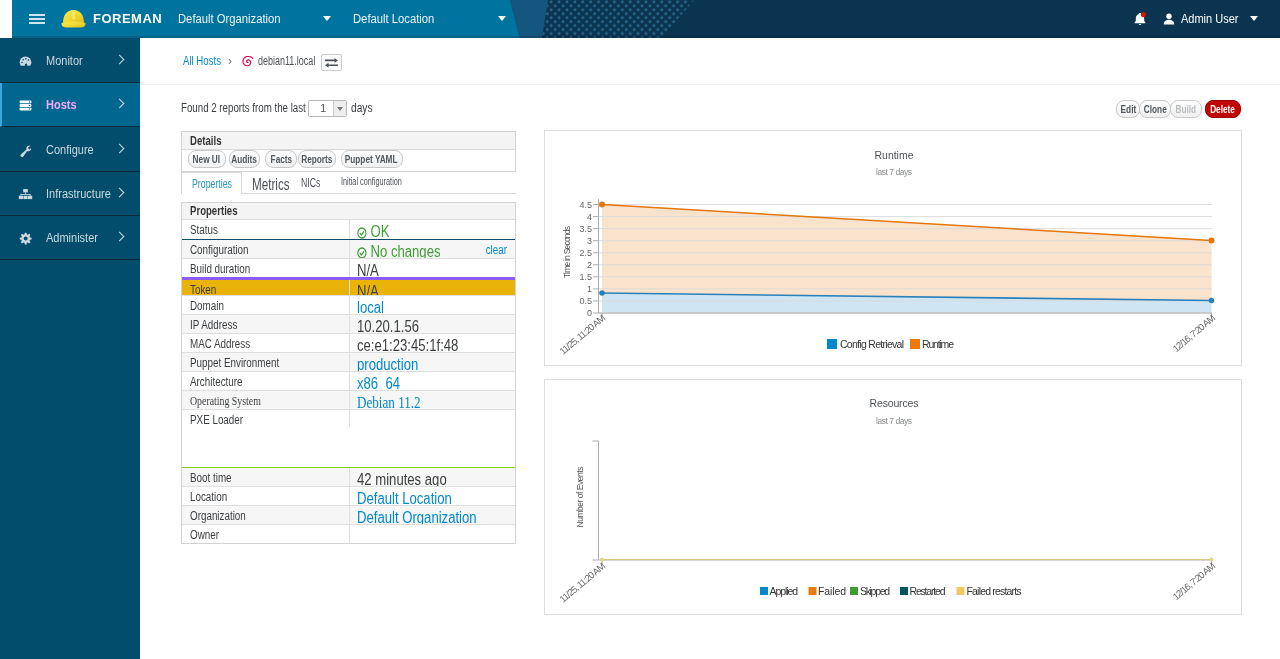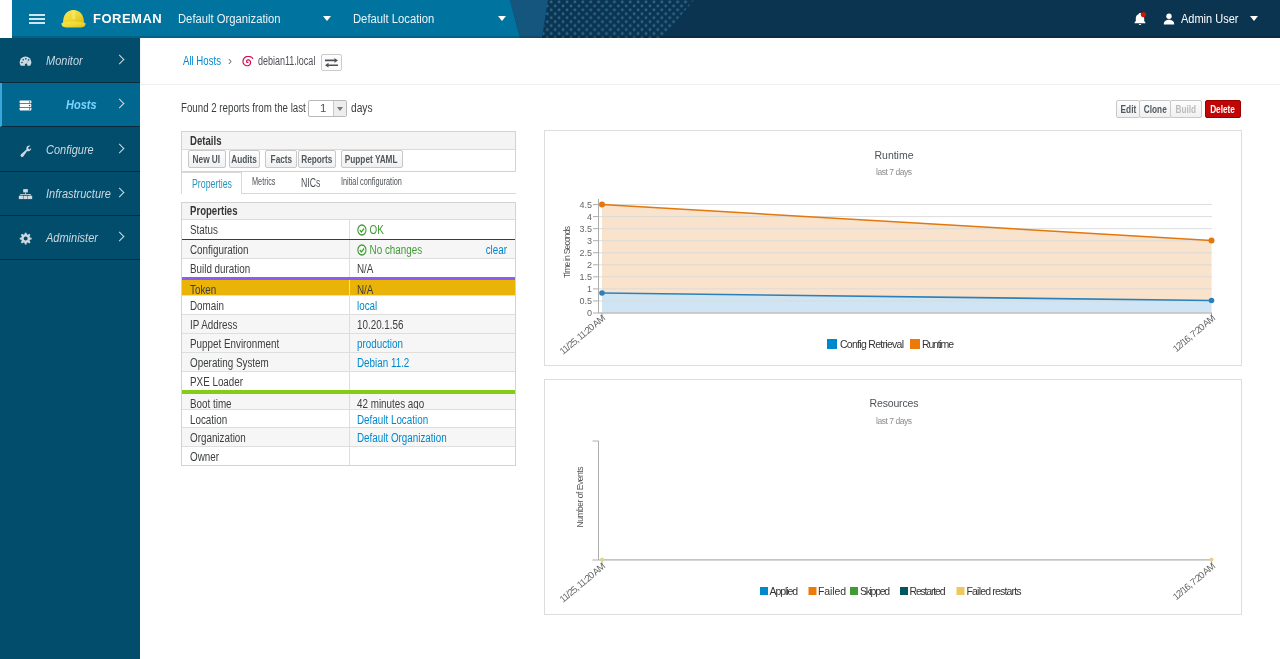--- a/index.html
+++ b/index.html
@@ -10,42 +10,42 @@
 .sx { display:inline-block; transform:scaleX(var(--s,0.82)); transform-origin:0 50%; white-space:nowrap; }
 .sxc { display:inline-block; transform:scaleX(var(--s,0.75)); transform-origin:50% 50%; white-space:nowrap; }
 
 
 #masthead { position:absolute; left:12px; top:0; width:1280px; height:38px; }
 #masthead .txt { position:absolute; color:#eaf4f9; font-size:12.5px; top:12px; white-space:nowrap; }
 .caret { position:absolute; width:0; height:0; border-left:4.5px solid transparent;
   border-right:4.5px solid transparent; border-top:5px solid #fff; top:16px; }
 
 
-#sidebar { position:absolute; left:0; top:38px; width:140px; height:621px; background:#034d6c;font-style:italic; }
+#sidebar { position:absolute; left:0; top:38px; width:140px; height:621px; background:#034d6c; }
 .navitem { position:absolute; left:0; width:140px; height:44px; border-bottom:1px solid #0b2a3c; }
 .navitem .lbl { position:absolute; left:46px; top:15px; font-size:12.5px; color:#ccd9e0; }
 .navitem.active { background:#02678f; border-left:2px solid #3aa6dc; }
-.navitem.active .lbl { color:#7dd3fc; font-weight:bold; left:44px;margin-left:20px; }
+.navitem.active .lbl { color:#f0abfc; font-weight:bold; left:44px; }
 .navitem .icon { position:absolute; left:18px; top:15px; }
 .navitem.active .icon { left:16px; }
 .chev { position:absolute; right:17px; top:17px; width:7px; height:7px;
   border-right:1.6px solid #d0dbe1; border-top:1.6px solid #d0dbe1; transform:rotate(45deg); }
 
 
 #bcbar { position:absolute; left:140px; top:38px; width:1140px; height:47px; background:#fff;
   border-bottom:1px solid #f0f0f0; border-left:1px solid #f2f2f2; }
 
 
-.btn { position:absolute; height:18px; border:1px solid #c8c8c8; border-radius:2px;
+.btn { position:absolute; height:18px; border:1px solid #c8c8c8; border-radius:8px;
   background:linear-gradient(#fdfdfd,#f0f0f0); color:#50585e; font-weight:bold; font-size:11px;
   display:flex; align-items:center; justify-content:center; white-space:nowrap; }
 
 
 .row-label { position:absolute; left:8px; top:3px; font-size:12px; color:#3b3e40; }
-.row-val { position:absolute; left:175px; top:3px; font-size:12px; color:#3b3e40; }
+.row-val { position:absolute; left:175px; top:3px; font-size:16px; color:#3b3e40; }
 </style>
 </head>
 <body>
 
 <div id="masthead">
 <svg class="abs" style="left:0;top:0" width="1280" height="38">
   <defs>
     <pattern id="dots" width="7.9" height="7.9" patternUnits="userSpaceOnUse">
       <circle cx="2" cy="2" r="1.45" fill="#27688f"></circle>
       <circle cx="5.95" cy="5.95" r="1.45" fill="#27688f"></circle>
@@ -205,21 +205,21 @@
     <span class="sxc">Reports</span>
   </div>
 <div class="btn" style="left:340.5px;top:150px;width:62px">
     <span class="sxc">Puppet YAML</span>
   </div>
 
 <div class="abs" style="left:181px;top:172px;width:335px;height:22px;border-bottom:1px solid #d8d8d8">
   <div style="position:absolute;left:0;top:0;width:61px;height:22px;background:#fff;border:1px solid #d8d8d8;border-bottom:none">
     <span style="position:absolute;left:10px;top:4px;font-size:12px;color:#2596be"><span class="sx" style="--s:0.73">Properties</span></span>
   </div>
-  <span style="position:absolute;left:71px;top:4px;font-size:10px;color:#4d5258"><span class="sx" style="--s:0.73">Metrics</span></span>
+  <span style="position:absolute;left:71px;top:4px;font-size:16px;color:#4d5258"><span class="sx" style="--s:0.73">Metrics</span></span>
   <span style="position:absolute;left:120px;top:4px;font-size:12px;color:#4d5258"><span class="sx" style="--s:0.73">NICs</span></span>
   <span style="position:absolute;left:159.5px;top:4px;font-size:10px;color:#4d5258"><span class="sx" style="--s:0.73">Initial configuration</span></span>
 </div>
 
 <div class="abs" id="proptable" style="left:181px;top:202px;width:335px;border:1px solid #d3d3d3;background:#fff">
   <div style="position:relative;height:17px;background:#f4f4f4;border-bottom:1px solid #dadada">
     <span style="position:absolute;left:8px;top:1px;font-weight:bold;font-size:12px;color:#363636"><span class="sx" style="--s:0.8">Properties</span></span>
   </div>
 <div style="position:relative;height:18.87px;background:#fff;">
       <span class="row-label"><span class="sx" style="--s:0.82">Status</span></span>
@@ -251,36 +251,46 @@
     <div style="position:relative;height:18.87px;background:#fff;border-top:1px solid #dedede;">
       <span class="row-label"><span class="sx" style="--s:0.82">Domain</span></span>
       <div style="position:absolute;left:167px;top:0;bottom:0;border-left:1px solid #dedede"></div>
       <span class="row-val"><span class="sx" style="--s:0.82"><a>local</a></span></span>
     </div>
     <div style="position:relative;height:18.87px;background:#f6f6f6;border-top:1px solid #dedede;">
       <span class="row-label"><span class="sx" style="--s:0.82">IP Address</span></span>
       <div style="position:absolute;left:167px;top:0;bottom:0;border-left:1px solid #dedede"></div>
       <span class="row-val"><span class="sx" style="--s:0.82">10.20.1.56</span></span>
     </div>
+    <div style="position:relative;height:18.87px;background:#fff;border-top:1px solid #dedede;">
+      <span class="row-label"><span class="sx" style="--s:0.82">MAC Address</span></span>
+      <div style="position:absolute;left:167px;top:0;bottom:0;border-left:1px solid #dedede"></div>
+      <span class="row-val"><span class="sx" style="--s:0.82">ce:e1:23:45:1f:48</span></span>
+    </div>
     <div style="position:relative;height:18.87px;background:#f6f6f6;border-top:1px solid #dedede;">
       <span class="row-label"><span class="sx" style="--s:0.82">Puppet Environment</span></span>
       <div style="position:absolute;left:167px;top:0;bottom:0;border-left:1px solid #dedede"></div>
       <span class="row-val"><span class="sx" style="--s:0.82"><a>production</a></span></span>
     </div>
-    <div style="position:relative;height:18.87px;background:#f6f6f6;border-top:1px solid #dedede;">
+    <div style="position:relative;height:18.87px;background:#fff;border-top:1px solid #dedede;">
+      <span class="row-label"><span class="sx" style="--s:0.82">Architecture</span></span>
+      <div style="position:absolute;left:167px;top:0;bottom:0;border-left:1px solid #dedede"></div>
+      <span class="row-val"><span class="sx" style="--s:0.82"><a>x86_64</a></span></span>
+    </div>
+    <div style="position:relative;height:18.87px;background:#f6f6f6;border-top:1px solid #dedede;font-family:Liberation Serif, serif;">
       <span class="row-label"><span class="sx" style="--s:0.82">Operating System</span></span>
       <div style="position:absolute;left:167px;top:0;bottom:0;border-left:1px solid #dedede"></div>
       <span class="row-val"><span class="sx" style="--s:0.82"><a>Debian 11.2</a></span></span>
     </div>
     <div style="position:relative;height:18.87px;background:#fff;border-top:1px solid #dedede;">
       <span class="row-label"><span class="sx" style="--s:0.82">PXE Loader</span></span>
       <div style="position:absolute;left:167px;top:0;bottom:0;border-left:1px solid #dedede"></div>
       <span class="row-val"><span class="sx" style="--s:0.82"></span></span>
     </div>
-    <div style="position:relative;height:18.87px;background:#f6f6f6;border-top:4px solid #84cc16;">
+    <div style="position:relative;height:18.87px;background:#f6f6f6;border-top:1px solid #84cc16;margin-top:40px;">
       <span class="row-label"><span class="sx" style="--s:0.82">Boot time</span></span>
       <div style="position:absolute;left:167px;top:0;bottom:0;border-left:1px solid #dedede"></div>
       <span class="row-val"><span class="sx" style="--s:0.82">42 minutes ago</span></span>
     </div>
     <div style="position:relative;height:18.87px;background:#fff;border-top:1px solid #dedede;">
       <span class="row-label"><span class="sx" style="--s:0.82">Location</span></span>
       <div style="position:absolute;left:167px;top:0;bottom:0;border-left:1px solid #dedede"></div>
       <span class="row-val"><span class="sx" style="--s:0.82"><a>Default Location</a></span></span>
     </div>
     <div style="position:relative;height:18.87px;background:#f6f6f6;border-top:1px solid #dedede;">

